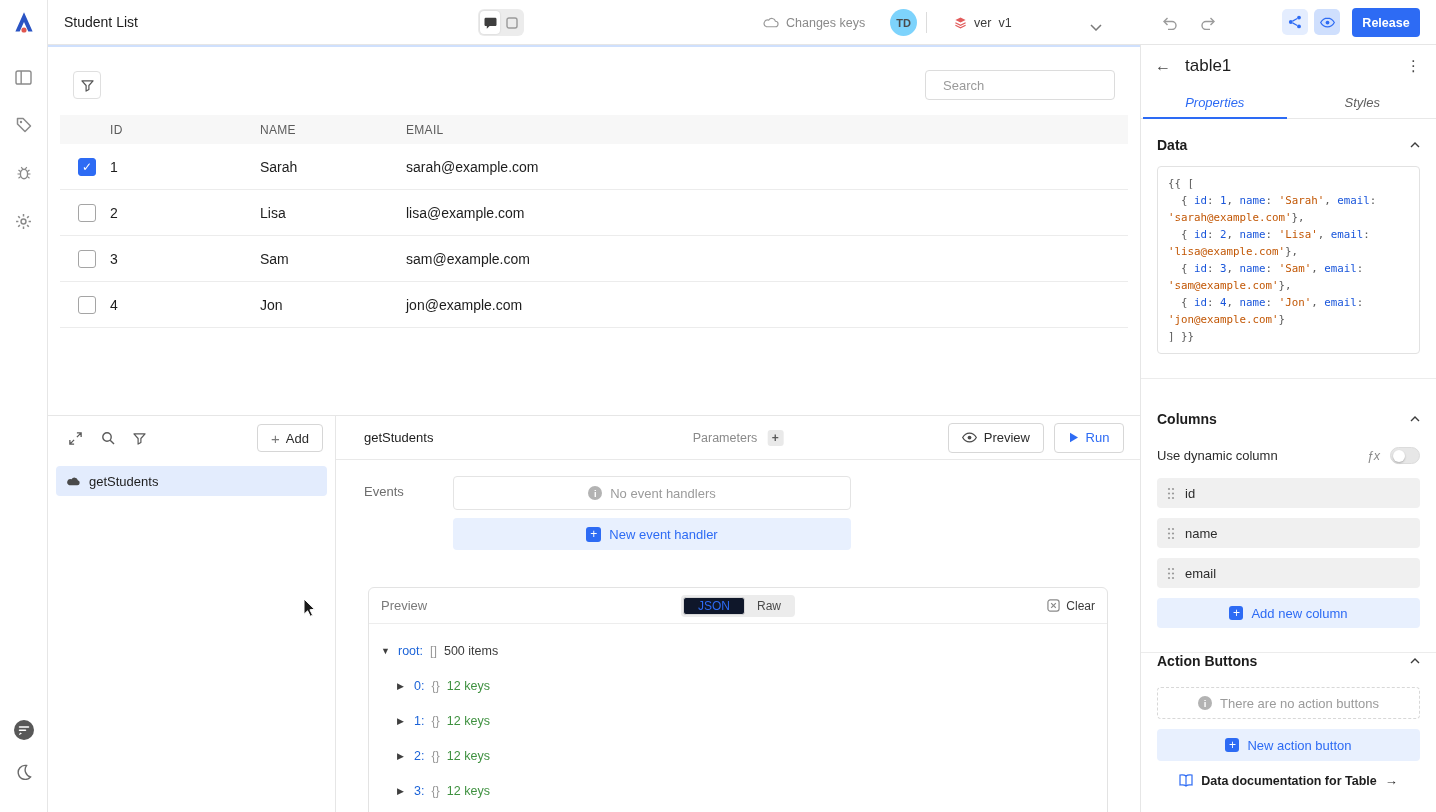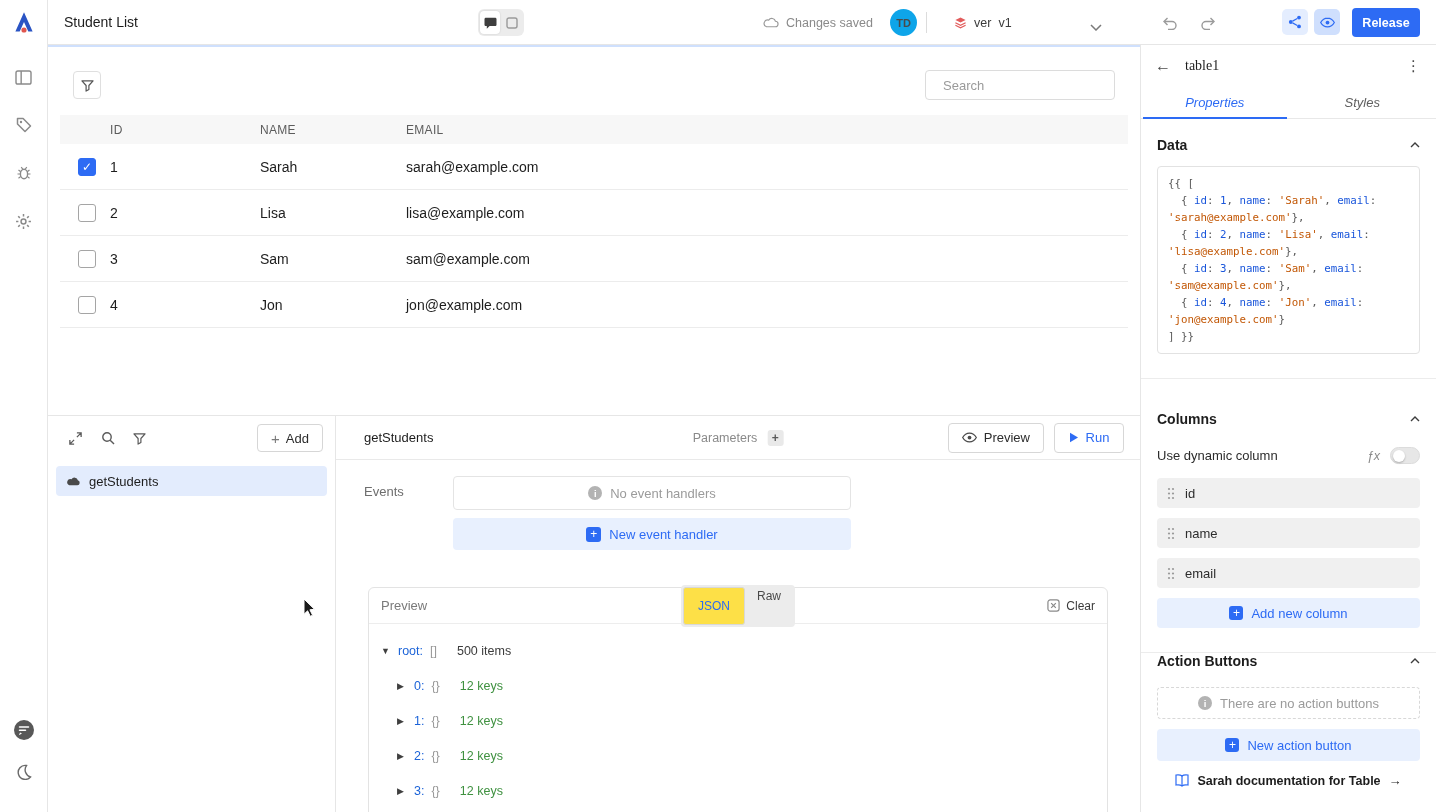--- a/index.html
+++ b/index.html
@@ -20,21 +20,21 @@
   .topbar { position:absolute; left:48px; top:0; width:1388px; height:45px; background:#fff;
     border-bottom:1px solid #e6e6e6; z-index:5; }
   .tb-title { position:absolute; left:16px; top:14px; font-size:14px; font-weight:500; color:#1c1c1c; }
   .mode-toggle { position:absolute; left:430px; top:9px; width:46px; height:27px; background:#ececec;
     border-radius:6px; display:flex; align-items:center; padding:2px; gap:2px; }
   .mode-cell { width:21px; height:23px; border-radius:4px; display:flex; align-items:center; justify-content:center; }
   .mode-cell.active { background:#fff; box-shadow:0 0 2px rgba(0,0,0,.15); }
   .saved { position:absolute; left:715px; top:0; height:45px; display:flex; align-items:center;
     gap:7px; color:#8a8a8a; font-size:12.5px; }
   .avatar { position:absolute; left:842px; top:9px; width:27px; height:27px; border-radius:50%;
-    background:#0ea5e9; color:#4a4a4a; font-size:11px; font-weight:700; display:flex;
+    background:#7dd3fc; color:#4a4a4a; font-size:11px; font-weight:700; display:flex;
     align-items:center; justify-content:center; }
   .tb-divider { position:absolute; left:878px; top:12px; width:1px; height:21px; background:#dcdcdc; }
   .version { position:absolute; left:906px; top:0; height:45px; display:flex; align-items:center;
     gap:7px; font-size:12.5px; color:#3c3c3c; }
   .tb-chevron { position:absolute; left:1042px; top:19px; cursor:pointer; }
   .icon-btn { position:absolute; top:13px; width:20px; height:20px; display:flex; align-items:center;
     justify-content:center; cursor:pointer; }
   .sq-btn { position:absolute; top:9px; width:26px; height:26px; border-radius:5px; display:flex;
     align-items:center; justify-content:center; cursor:pointer; }
   .sq-btn.share { left:1234px; background:#e4edfe; }
@@ -105,40 +105,40 @@
     justify-content:center; gap:8px; color:#2d6bf4; font-size:13px; font-weight:500; cursor:pointer; }
   .newevt { margin-top:8px; }
   .plus-sq { width:15px; height:15px; background:#2d6bf4; border-radius:3px; color:#fff; font-size:12px;
     display:flex; align-items:center; justify-content:center; line-height:1; }
   .resp { margin:37px 32px 0; border:1px solid #e3e3e3; border-radius:6px; height:320px; }
   .resp-header { height:36px; border-bottom:1px solid #ededed; display:flex; align-items:center;
     padding:0 12px; position:relative; }
   .resp-title { font-size:13px; color:#7a7a7a; }
   .seg { position:absolute; left:50%; transform:translateX(-50%); background:#ececec; border-radius:4px;
     padding:2px; display:flex; }
-  .seg-json { background:#fde047; border:1px solid #d8d8d8; border-radius:3px; padding:11px 14px;
+  .seg-json { background:#0f172a; border:1px solid #d8d8d8; border-radius:3px; padding:1px 14px;
     font-size:12px; font-weight:500; color:#2d6bf4; cursor:pointer; }
   .seg-raw { padding:2px 12px; font-size:12px; color:#4a4a4a; cursor:pointer; }
   .clear { margin-left:auto; display:flex; align-items:center; gap:6px; font-size:12px; color:#3a3a3a;
     cursor:pointer; }
   .jtree { padding:9px 0 0 12px; font-size:12.5px; }
   .jrow { height:35px; display:flex; align-items:center; gap:7px; }
   .jrow.child { padding-left:16px; }
   .tri { font-size:9px; color:#3f3f3f; width:10px; cursor:pointer; }
   .jkey { color:#1b63d8; }
   .jtype { color:#9a9a9a; }
-  .jcount { color:#3c3c3c; margin-left:13px;text-align:center; }
+  .jcount { color:#3c3c3c; margin-left:0;text-align:center; }
   .jrow.child .jcount { color:#3f9140; }
 
   
   .inspector { position:absolute; left:1140px; top:45px; width:296px; height:767px; background:#fff;
     border-left:1px solid #e6e6e6; display:flex; flex-direction:column; }
   .insp-header { height:42px; display:flex; align-items:center; padding:0 14px; }
   .back { font-size:16px; color:#4a4a4a; cursor:pointer; }
-  .insp-title { margin-left:14px; font-size:14px; font-weight:500; color:#1d1d1d;font-family:Liberation Serif, serif; }
+  .insp-title { margin-left:14px; font-size:17px; font-weight:500; color:#1d1d1d; }
   .kebab { margin-left:auto; font-size:15px; color:#4a4a4a; cursor:pointer; letter-spacing:1px; }
   .insp-tabs { height:32px; display:flex; border-bottom:1px solid #e8e8e8;font-style:italic; }
   .tab { flex:1; display:flex; align-items:center; justify-content:center; font-size:13px;
     color:#5f5f5f; position:relative; cursor:pointer; }
   .tab.active { color:#2d6bf4; }
   .tab.active::after { content:""; position:absolute; left:2px; right:2px; bottom:-1px; height:2px;
     background:#2d6bf4; }
   .insp-body { flex:1; overflow:hidden; padding:0 16px; }
   .sec-h { display:flex; align-items:center; justify-content:space-between; font-size:14px;
     font-weight:700; color:#1d1d1d; }
@@ -230,21 +230,21 @@
       <svg width="12" height="12">
           <rect x="1" y="1" width="10" height="10" rx="2" fill="none" stroke="#9a9a9a" stroke-width="1.4"></rect>
         </svg>
     </span>
   </div>
 
   <div class="saved">
     <svg width="16" height="11" viewBox="0 0 18 12">
         <path d="M14 4.6A4.2 4.2 0 0 0 6.4 3.3 3.4 3.4 0 0 0 4 10.8h9.6a2.9 2.9 0 0 0 .4-6.2z" fill="none" stroke="#9a9a9a" stroke-width="1.3"></path>
       </svg>
-    <span>Changes saved</span>
+    <span>Changes keys</span>
   </div>
 
   <div class="avatar">TD</div>
   <div class="tb-divider"></div>
 
   <div class="version">
     <svg width="13" height="13" viewBox="0 0 14 14">
         <path d="M7 1.5l5.5 2.8L7 7 1.5 4.3z" fill="#e25c5c"></path>
         <path d="M1.5 7.2L7 10l5.5-2.8M1.5 9.9L7 12.7l5.5-2.8" fill="none" stroke="#e25c5c" stroke-width="1.2"></path>
       </svg>
@@ -563,21 +563,21 @@
     </div>
     <div class="blue-cta newact">
       <span class="plus-sq" style="width:14px;height:14px">+</span>
       <span>New action button</span>
     </div>
     <div class="docs">
       <svg width="14" height="13" viewBox="0 0 14 13">
           <path d="M7 2C5.8.9 3.6.7 1 1v10c2.6-.3 4.8-.1 6 1 1.2-1.1 3.4-1.3 6-1V1c-2.6-.3-4.8-.1-6 1z" fill="none" stroke="#2d6bf4" stroke-width="1.2"></path>
           <path d="M7 2v10" stroke="#2d6bf4" stroke-width="1.2"></path>
         </svg>
-      <span>Sarah documentation for Table</span>
+      <span>Data documentation for Table</span>
       <span class="arrow">→</span>
     </div>
   </div>
 </div>
 
 <svg class="cursor" width="14" height="20" viewBox="0 0 14 20">
   <path d="M1 1l10.5 10.3-4.6.5 2.7 5.4-2.3 1.1-2.7-5.5L1 16.3z" fill="#1a1a1a" stroke="#fff" stroke-width="1"></path>
 </svg>
 
 </body></html>

